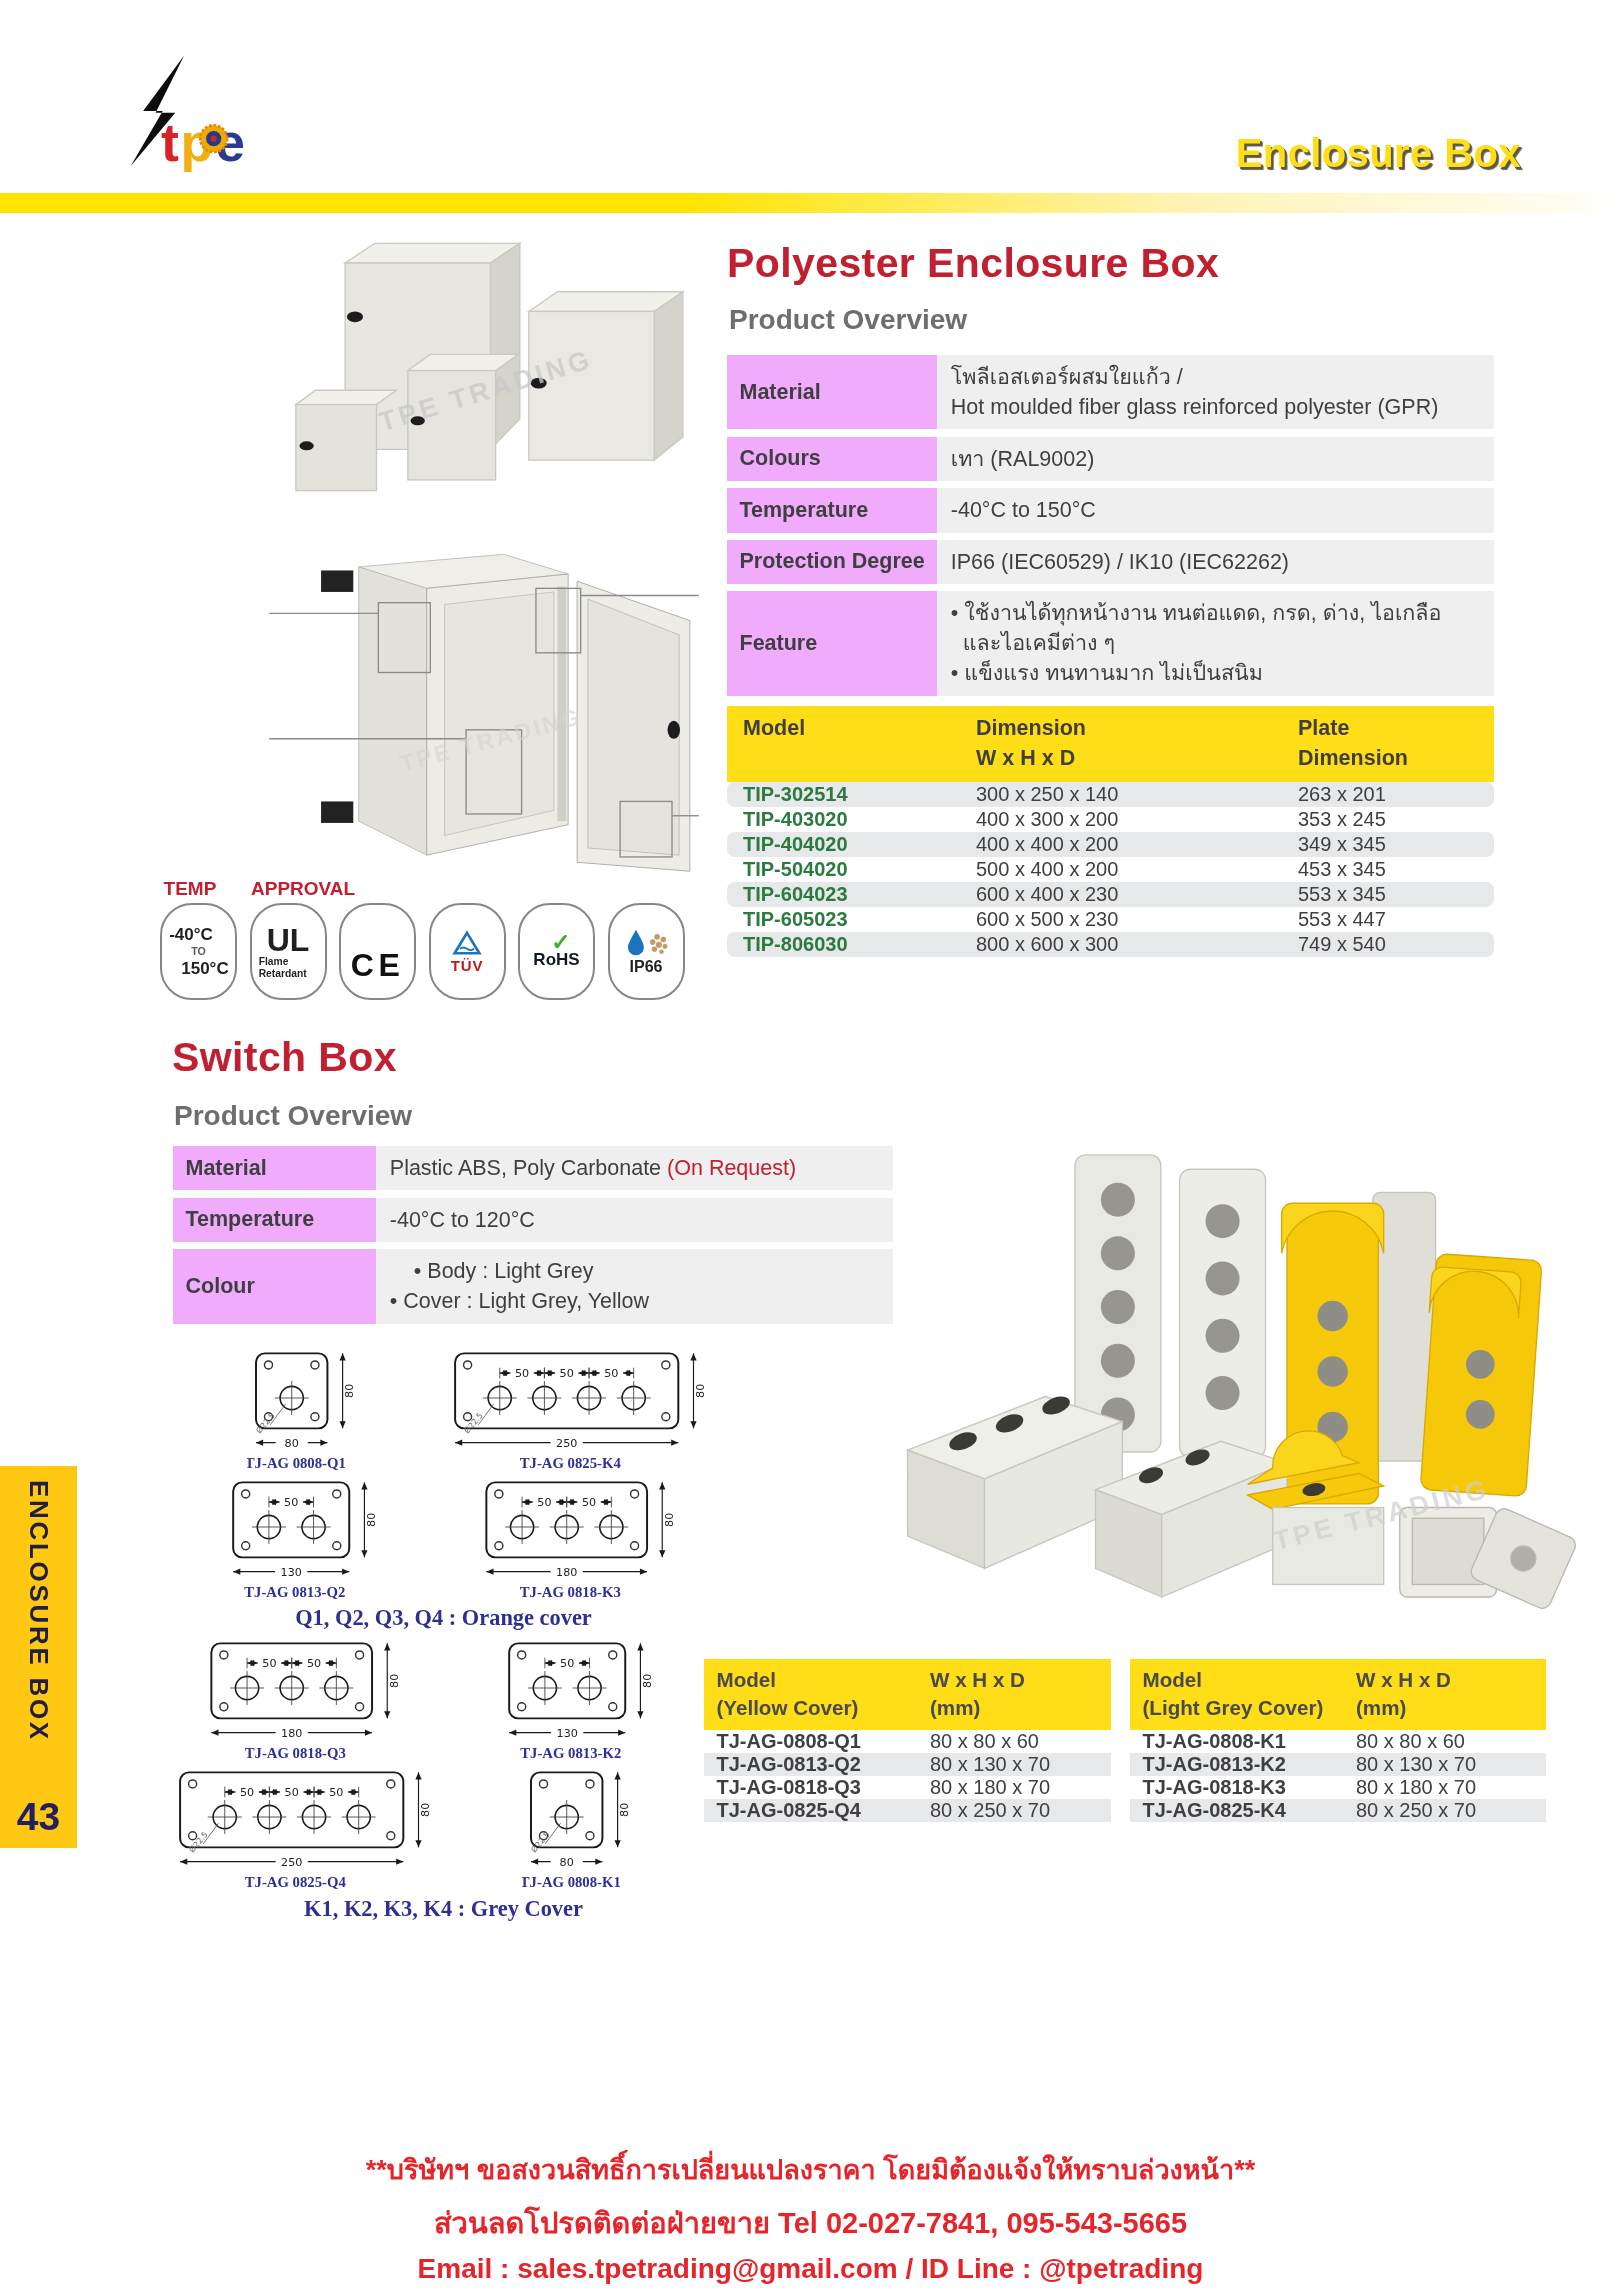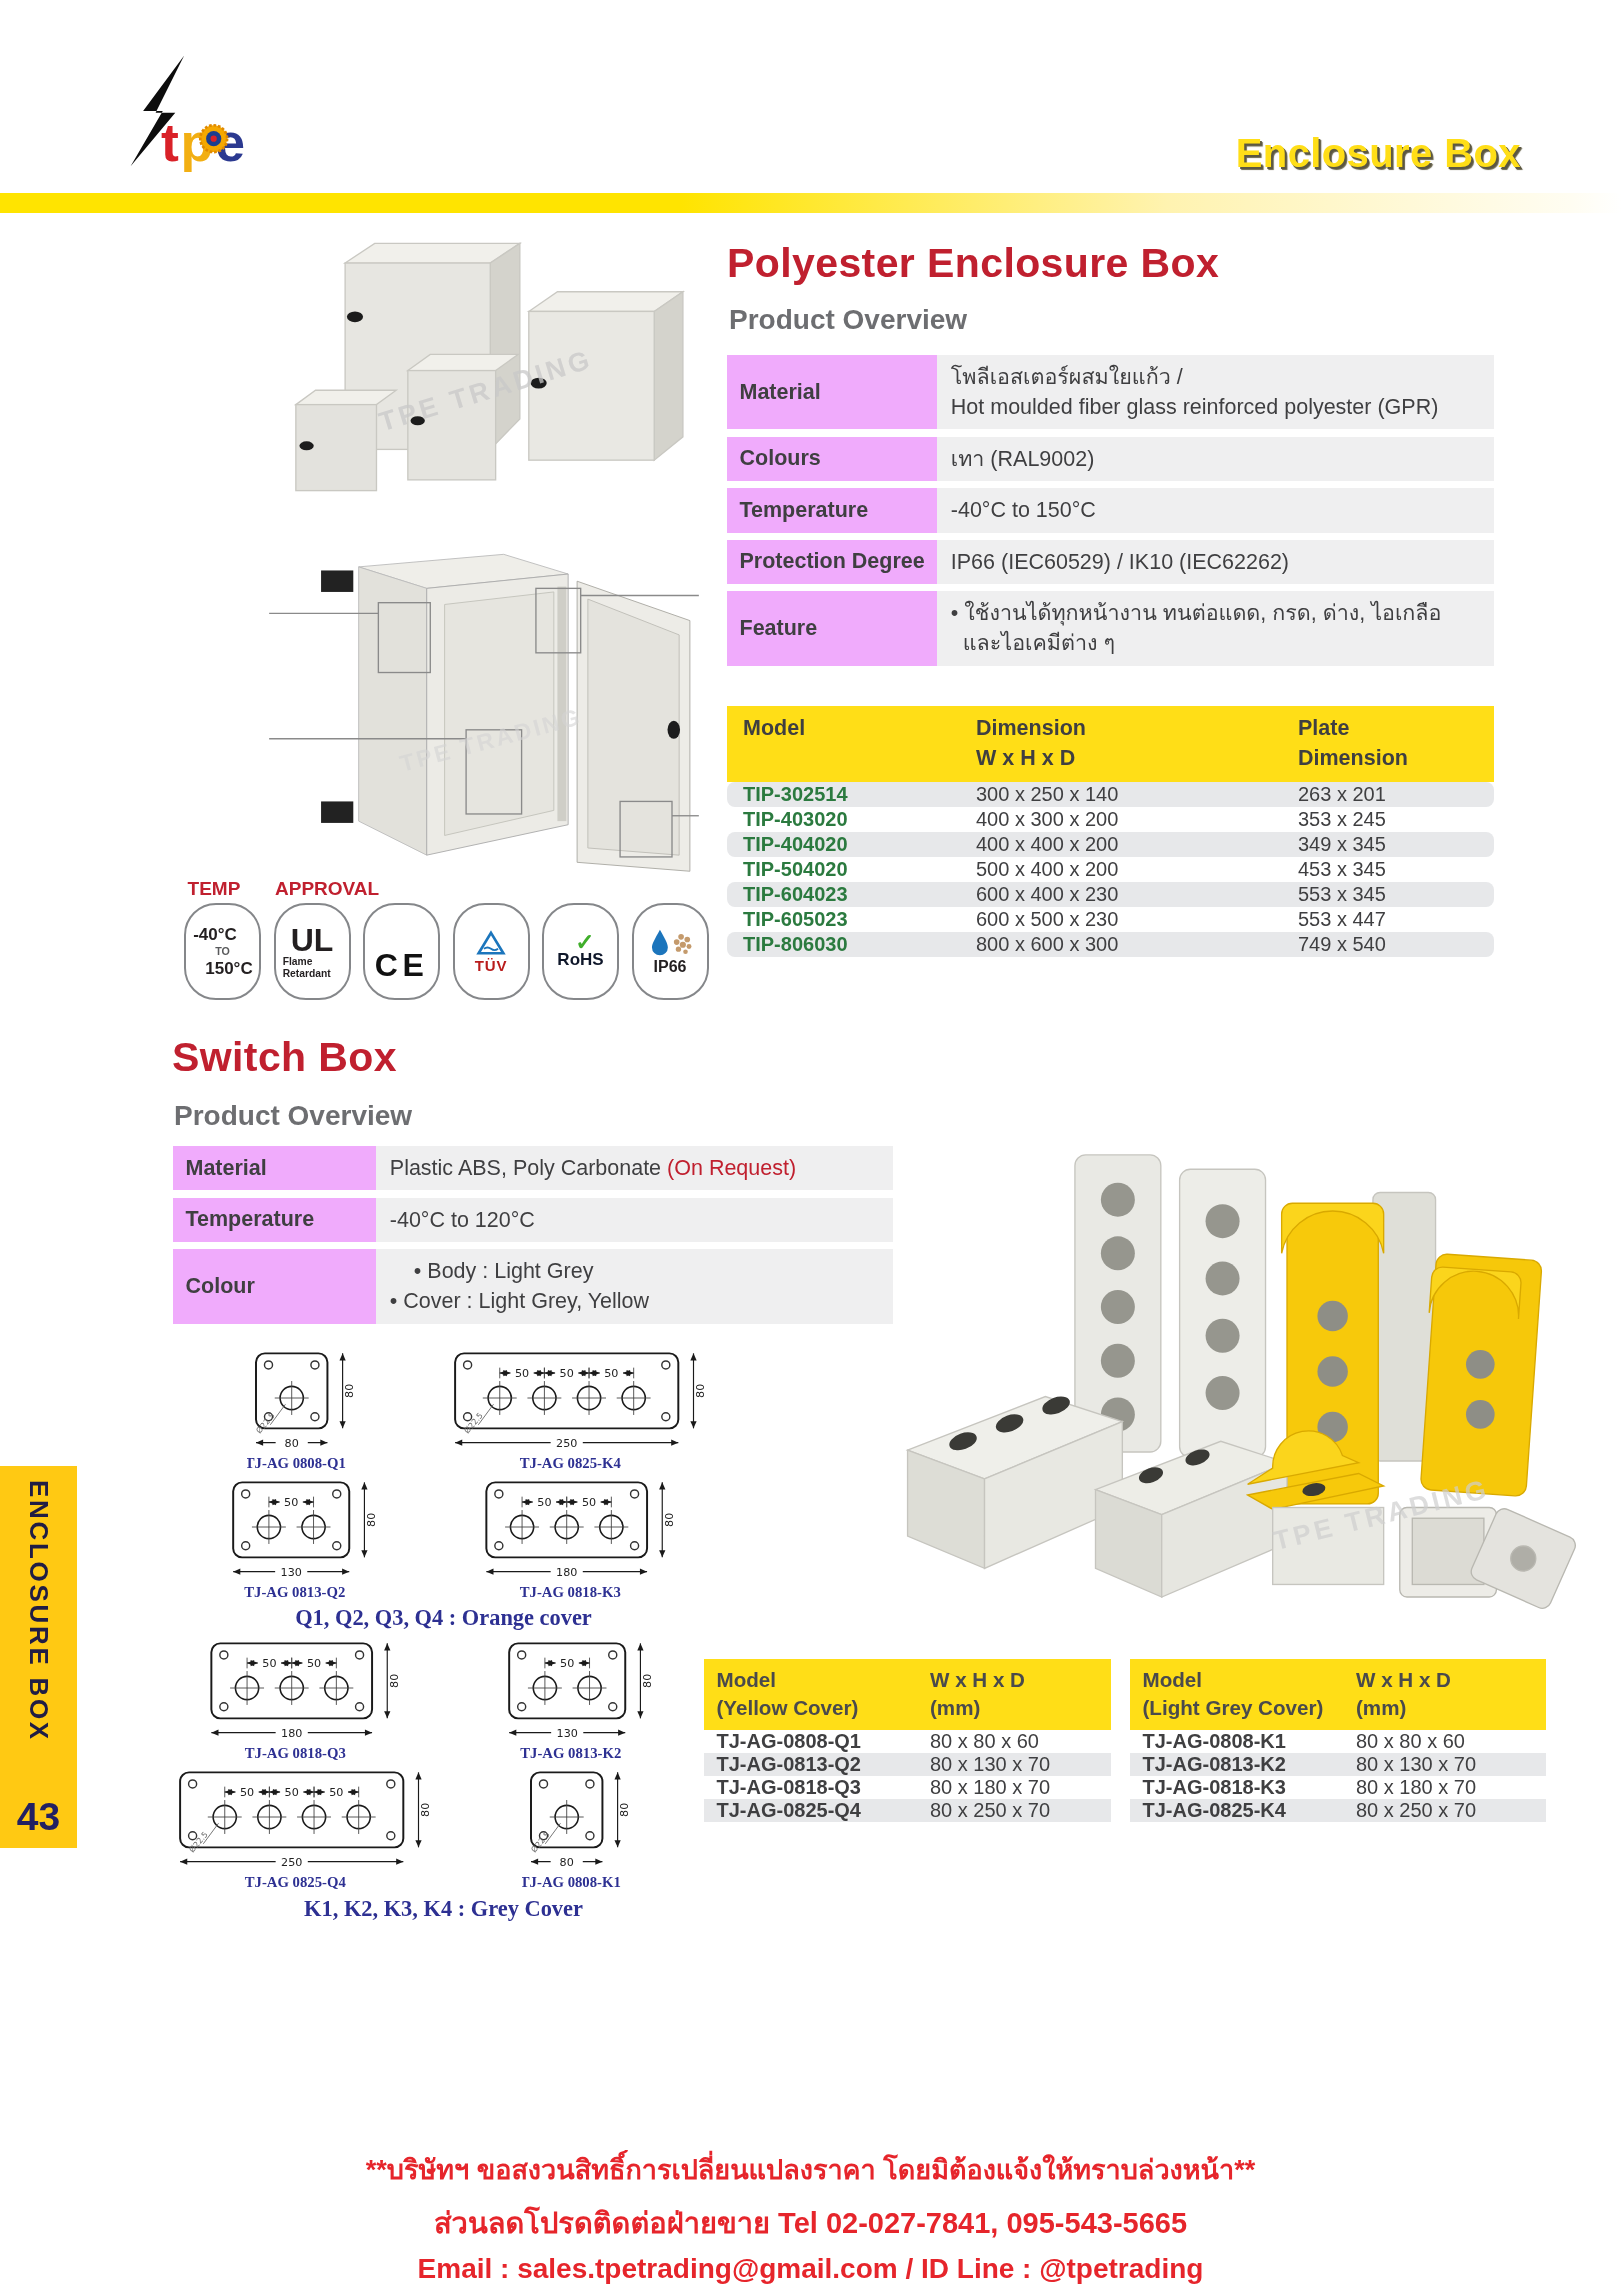--- a/index.html
+++ b/index.html
@@ -167,20 +167,21 @@
         <div class="spec-label">Protection Degree</div>
         <div class="spec-value">
           <div class="spec-line" style="white-space: pre-wrap;">IP66 (IEC60529) / IK10 (IEC62262)</div>
         </div>
       </div>
       <div class="spec-row">
         <div class="spec-label">Feature</div>
         <div class="spec-value">
           <div class="spec-line" style="white-space: pre-wrap;">• ใช้งานได้ทุกหน้างาน ทนต่อแดด, กรด, ด่าง, ไอเกลือ</div>
           <div class="spec-line" style="white-space: pre-wrap;">  และไอเคมีต่าง ๆ</div>
+          <div class="spec-line" style="white-space: pre-wrap;">• แข็งแรง ทนทานมาก ไม่เป็นสนิม</div>
         </div>
       </div>
     </div>
   <div class="abs" style="left:727px;top:706px;width:767px;">
       <div class="mt-header">
         <div class="mt-hcell mt-col0">
           <div>Model</div>
           <div>&nbsp;</div>
         </div>
         <div class="mt-hcell mt-col1">
@@ -222,21 +223,21 @@
         <div class="mt-cell mt-col1">600 x 500 x 230</div>
         <div class="mt-cell mt-col2">553 x 447</div>
       </div>
       <div class="mt-row odd">
         <div class="mt-cell mt-col0 green">TIP-806030</div>
         <div class="mt-cell mt-col1">800 x 600 x 300</div>
         <div class="mt-cell mt-col2">749 x 540</div>
       </div>
     </div>
 
-  <div class="abs" style="left:184px;top:878px;width:555px;height:125px;">
+  <div class="abs" style="left:160px;top:878px;width:555px;height:125px;">
     <div class="badge-label" style="left:3.6px;">TEMP</div>
     <div class="badge-label" style="left:91px;">APPROVAL</div>
     <div class="badge-row">
       <div class="bdg">
         <div class="b-t1">-40°C</div>
         <div class="b-t2">TO</div>
         <div class="b-t3">150°C</div>
       </div>
       <div class="bdg">
         <div class="b-ul">UL</div>

